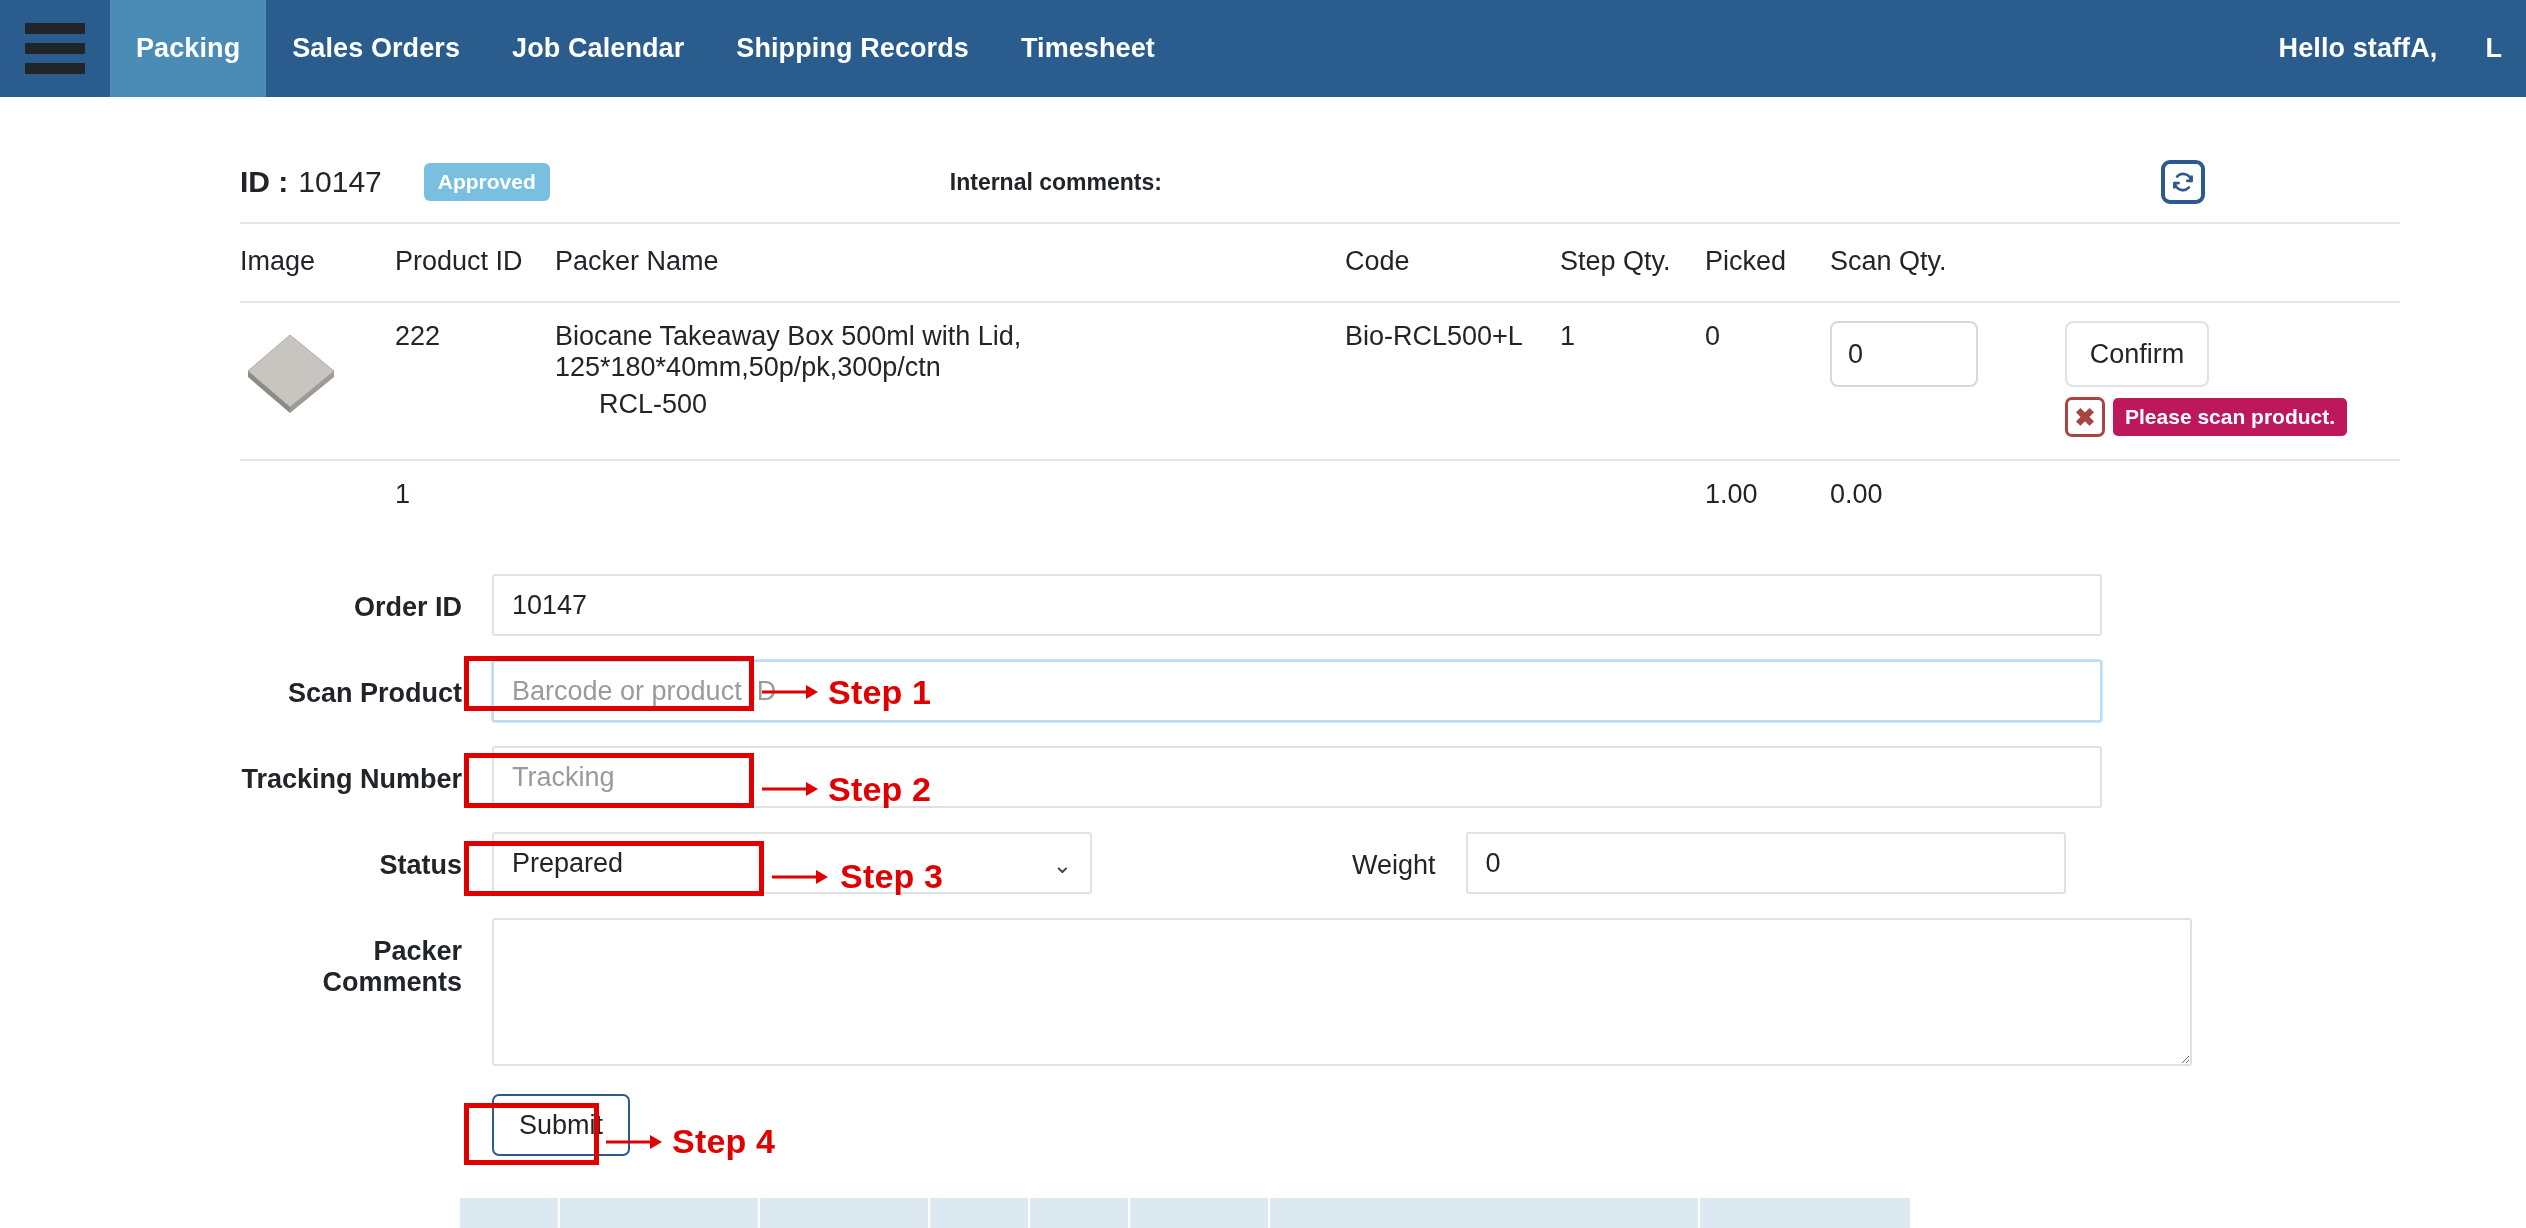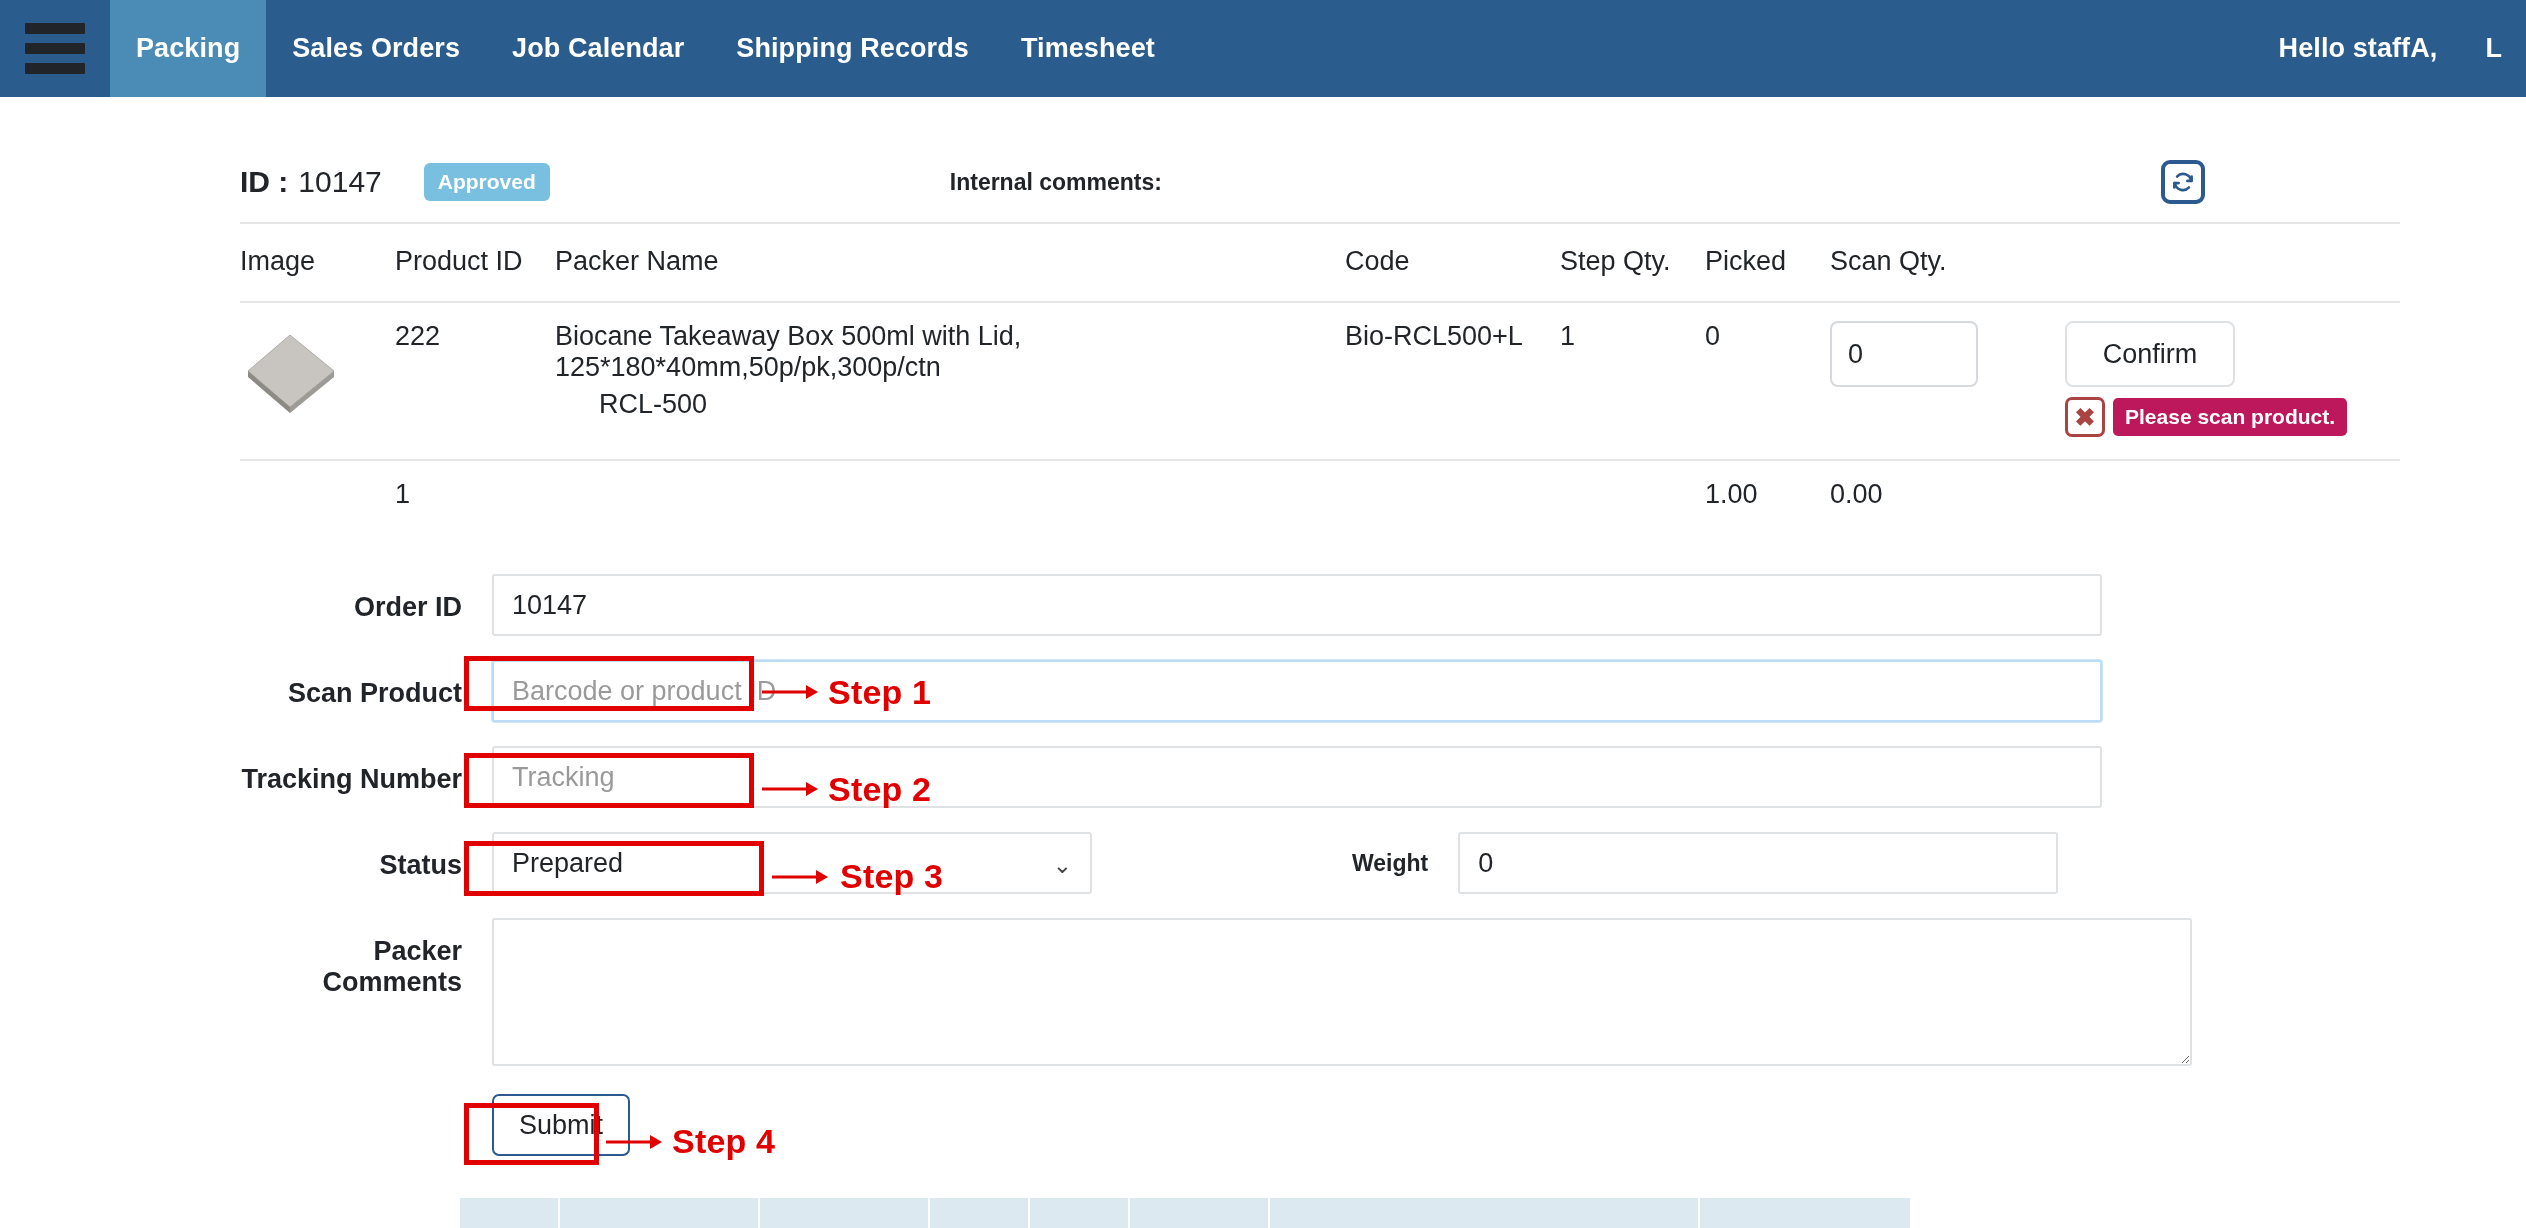--- a/index.html
+++ b/index.html
@@ -99,21 +99,21 @@
   }
   .prod-name-line2 { display: block; margin-top: 6px; margin-left: 44px; }
 
   .scan-input {
     width: 148px; height: 66px;
     border: 2px solid #d5d8dc; border-radius: 8px;
     background: #fff; font-size: 27px; color: #212529;
     padding: 0 16px; font-family: "Liberation Sans", sans-serif;
   }
   .confirm-btn {
-    width: 170px; height: 66px;
+    width: 144px; height: 66px;
     border: 2px solid #dfe2e5; border-radius: 8px;
     background: #ffffff; color: #212529;
     font-size: 27px; cursor: pointer;
     font-family: "Liberation Sans", sans-serif;
   }
   .err-row { display: flex; align-items: center; margin-top: 10px; gap: 8px; }
   .err-x {
     width: 40px; height: 40px;
     border: 3px solid #a94442; border-radius: 7px;
     display: flex; align-items: center; justify-content: center;
@@ -149,21 +149,21 @@
     background: #ffffff; font-size: 27px; color: #212529;
     padding: 0 18px; font-family: "Liberation Sans", sans-serif;
     -webkit-appearance: none; appearance: none;
   }
   .sel-wrap { position: relative; display: inline-block; }
   .sel-chev {
     position: absolute; right: 20px; top: 20px;
     pointer-events: none; color: #444; font-size: 23px;
   }
   .weight-label {
-    font-size: 23px; font-weight: bold; color: #212529;
+    font-size: 27px; font-weight: normal; color: #212529;
     margin-left: 260px; padding-top: 18px;
   }
   .weight-inp {
     width: 600px; height: 62px; margin-left: 30px;
     border: 2px solid #dfe2e5; border-radius: 3px;
     background: #ffffff; font-size: 27px; color: #212529;
     padding: 0 18px; font-family: "Liberation Sans", sans-serif;
   }
   .txtarea {
     width: 1700px; height: 148px;

